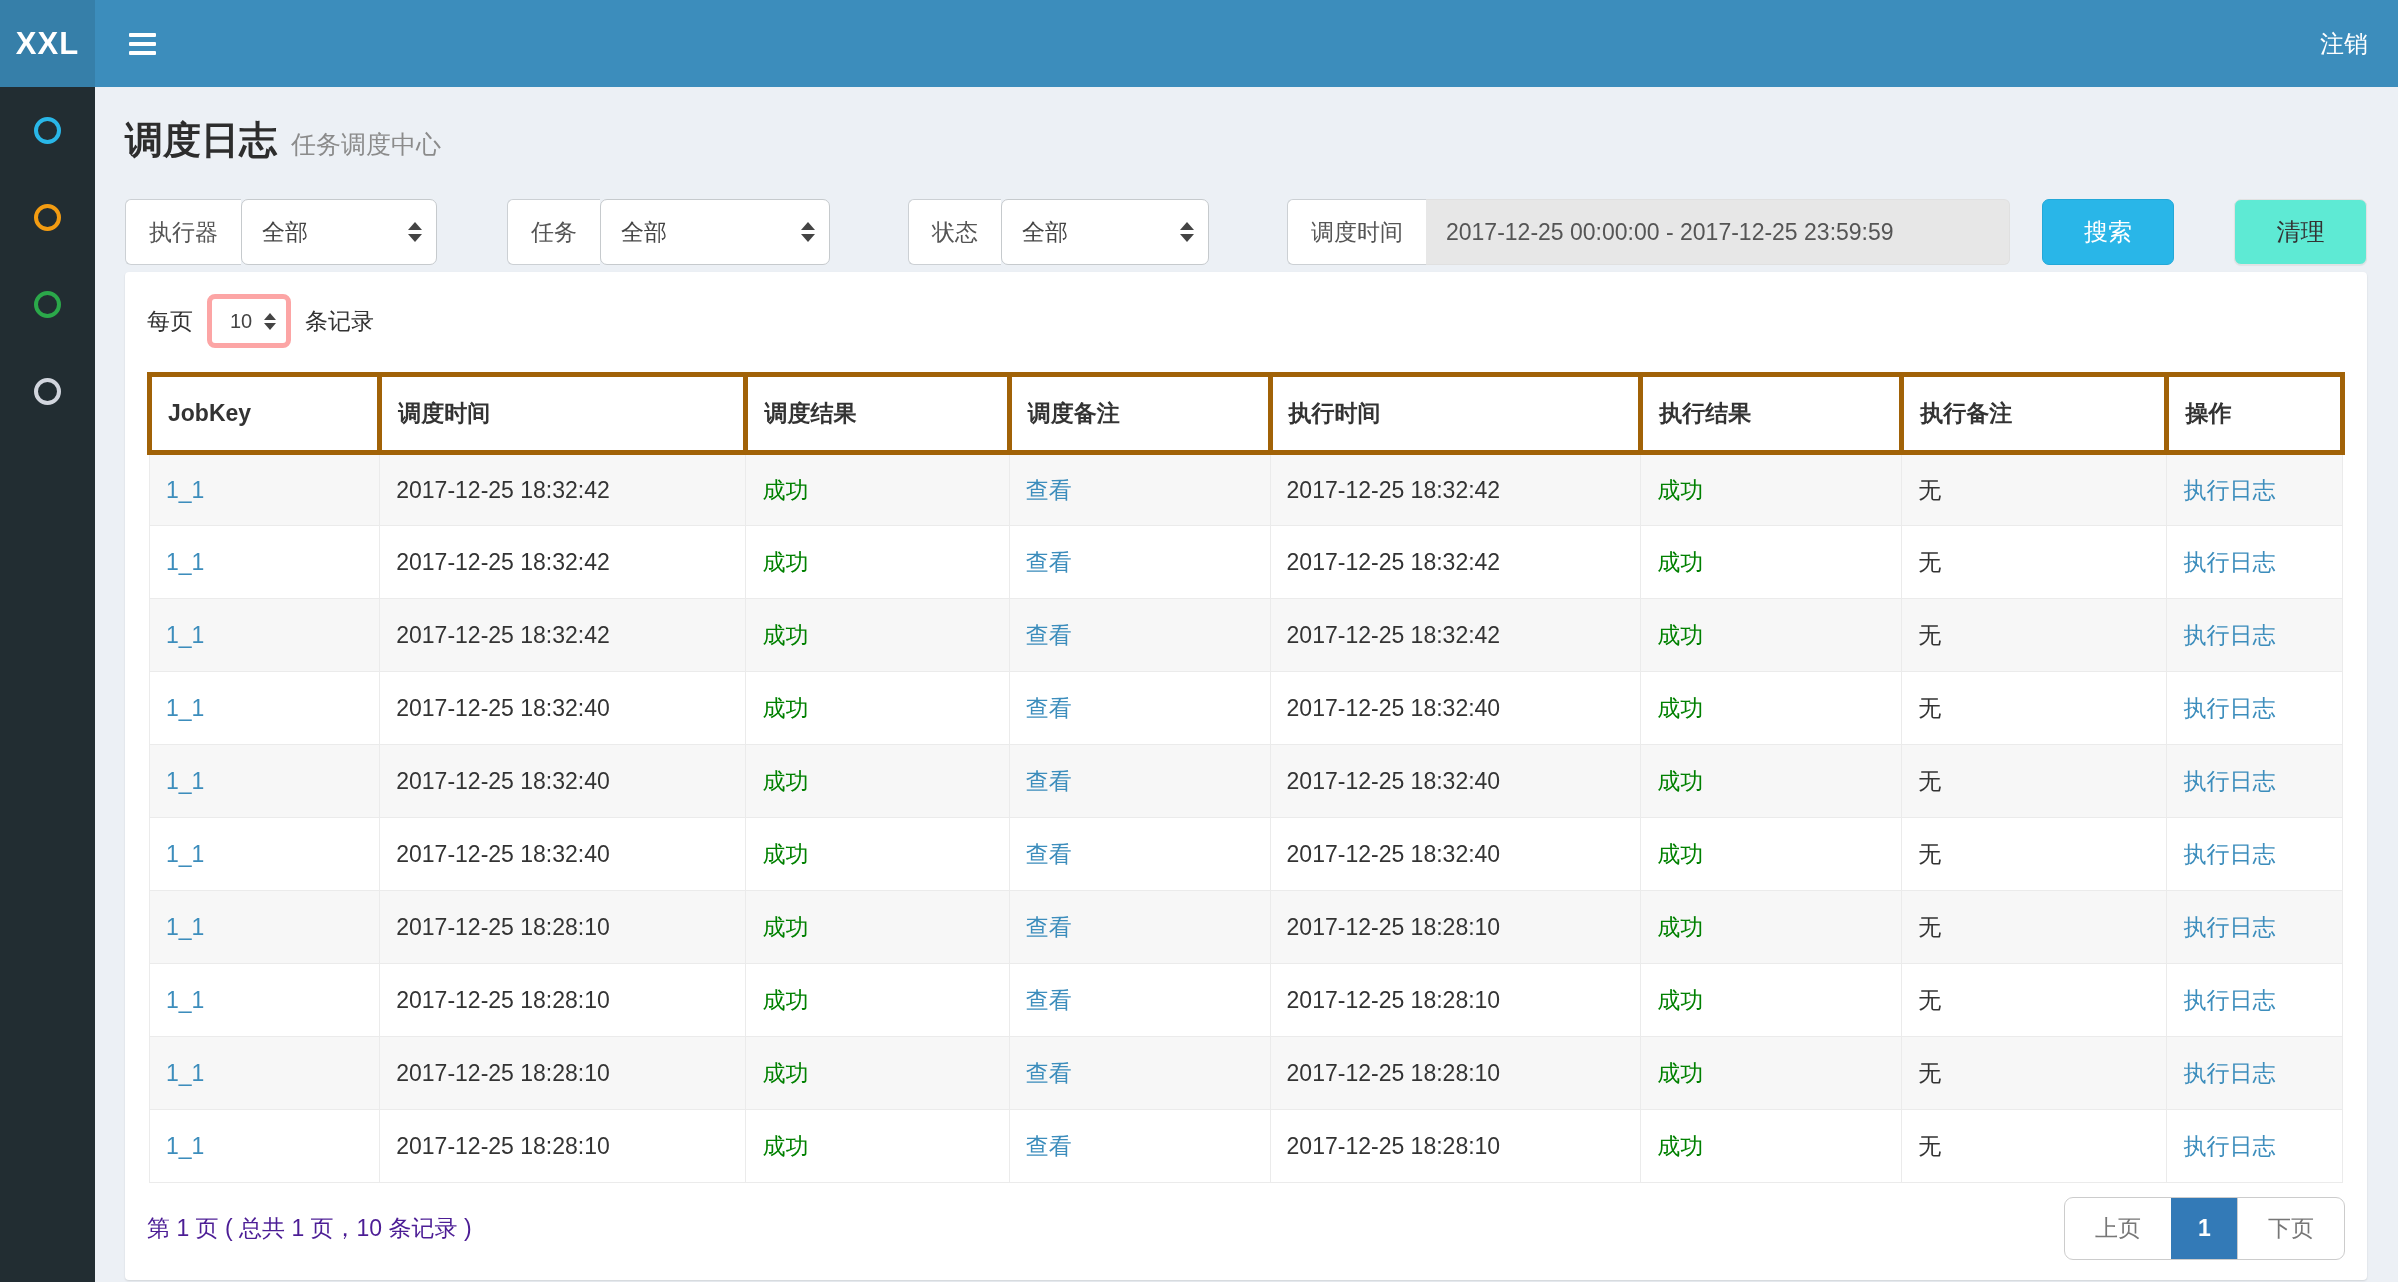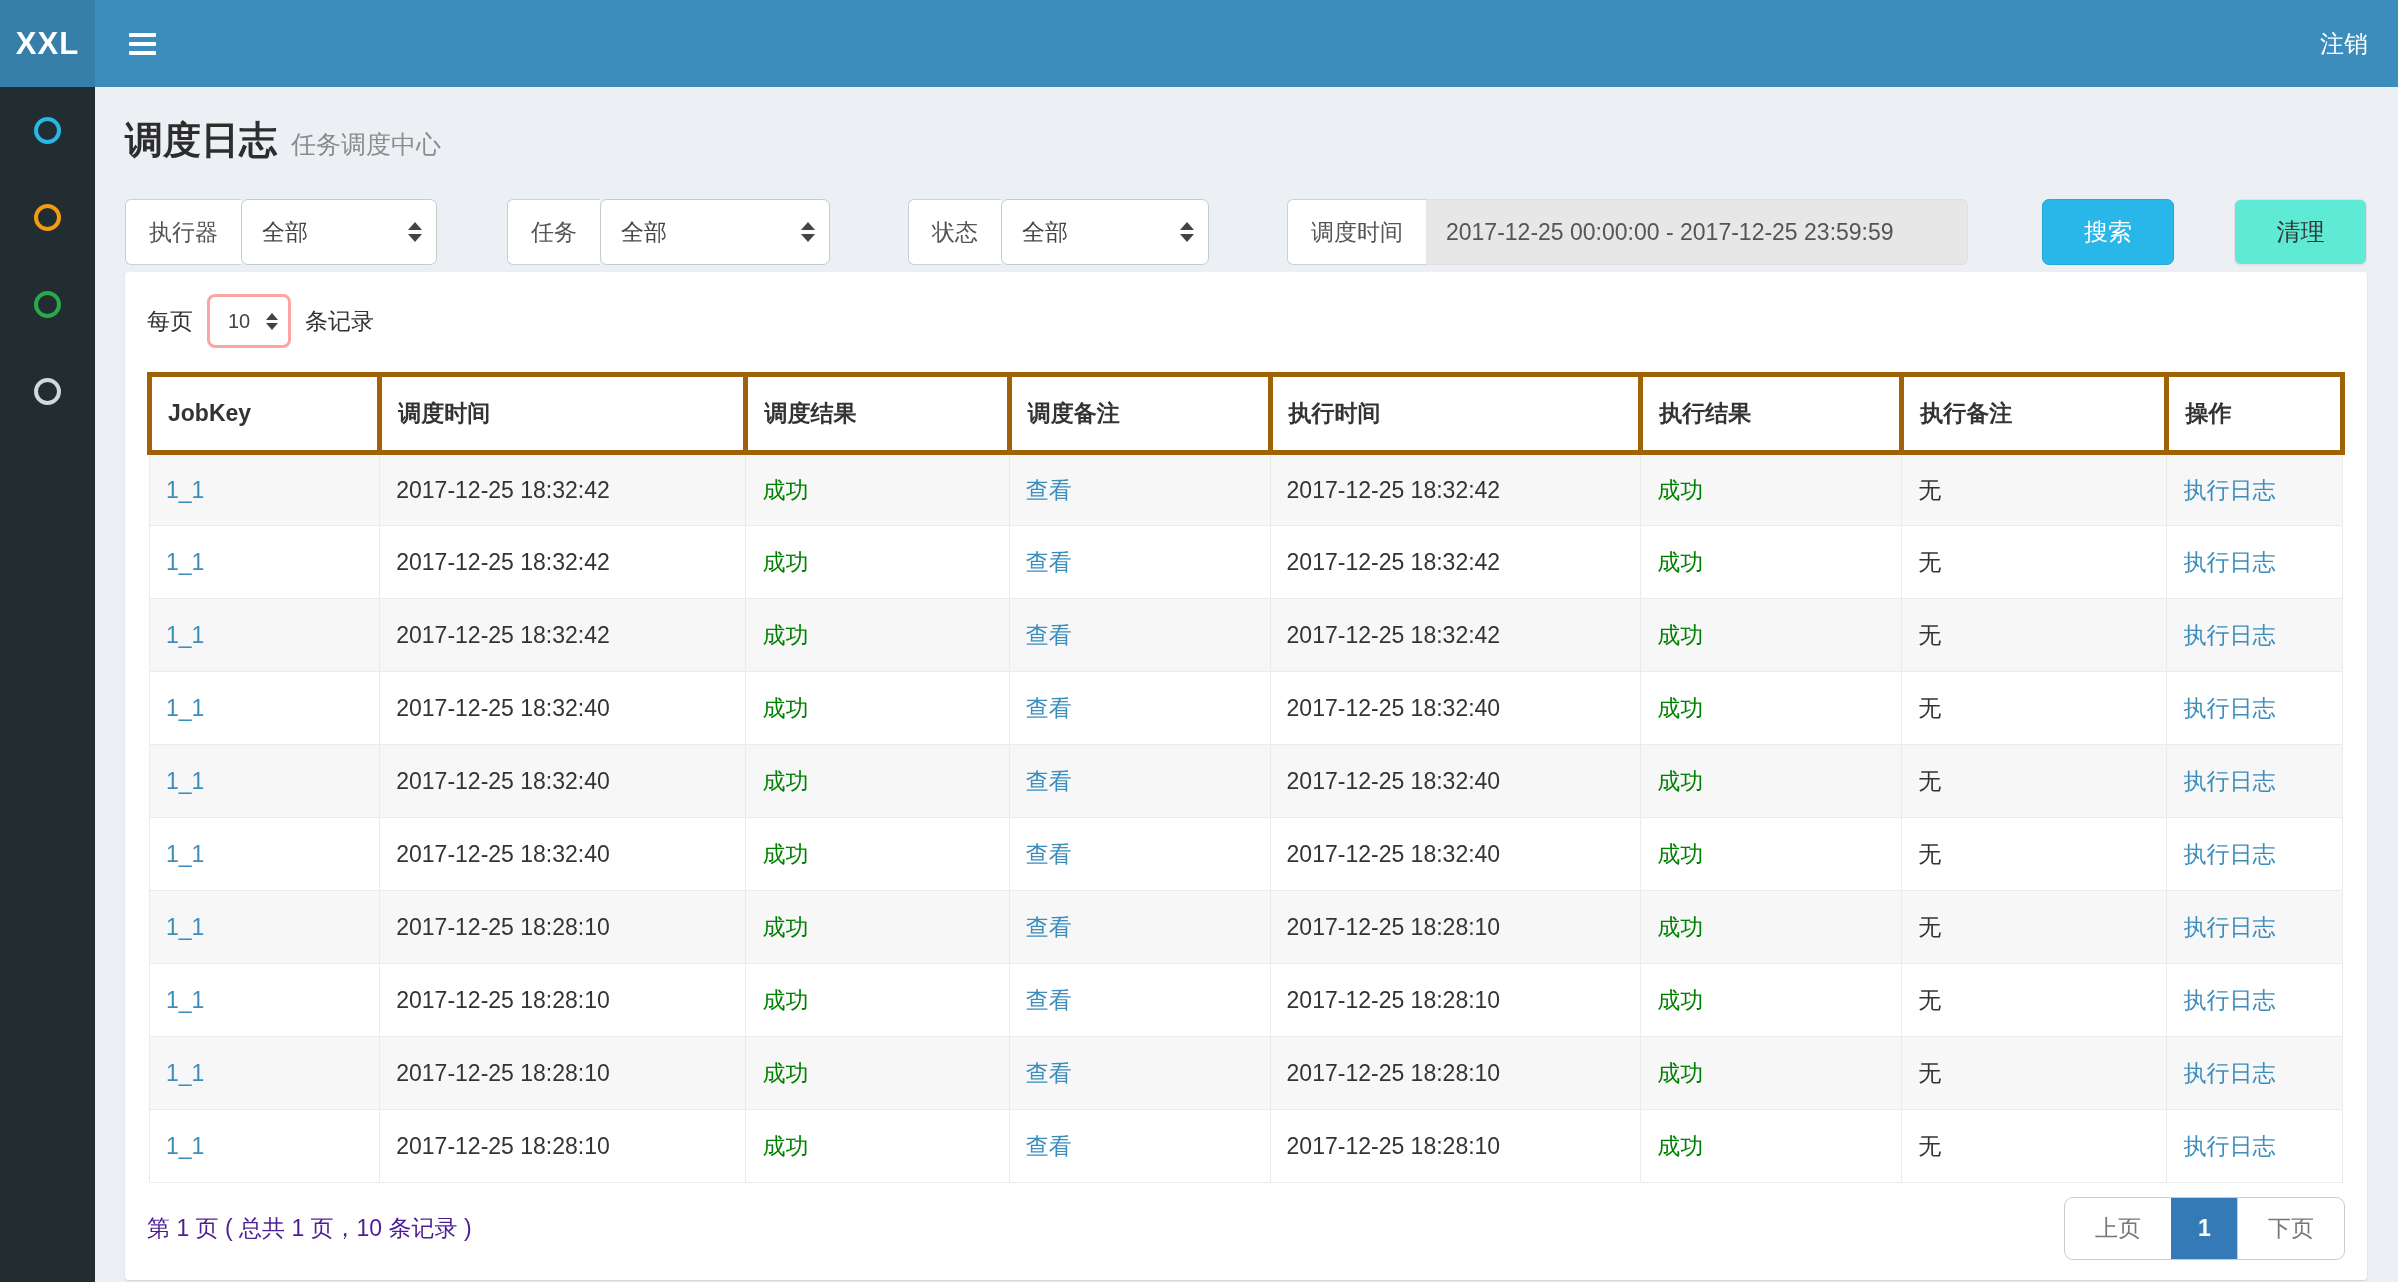--- a/index.html
+++ b/index.html
@@ -48,36 +48,36 @@
   .caret .up { width:0; height:0; border-left:7px solid transparent; border-right:7px solid transparent; border-bottom:8px solid #444; }
   .caret .down { width:0; height:0; border-left:7px solid transparent; border-right:7px solid transparent; border-top:8px solid #444; }
   .sel-executor { width:196px; }
   .sel-job { width:230px; }
   .sel-status { width:208px; }
   .g-job { margin-left:70px; }
   .g-status { margin-left:78px; }
   .g-time { margin-left:78px; }
   .time-addon { border-radius:6px 0 0 6px; }
   .time-input {
-    width:542px; background:#e7e7e7; border:1px solid #e0e0e0; border-left:0;
+    width:584px; background:#e7e7e7; border:1px solid #e0e0e0; border-left:0;
     border-radius:0 6px 6px 0; font-size:23px; color:#555; padding:0 20px;
     font-family:"Liberation Sans","DejaVu Sans",sans-serif; outline:none; cursor:pointer;
   }
   .btn { border-radius:7px; font-size:24px; cursor:pointer; display:flex; align-items:center; justify-content:center; }
   .btn-search { margin-left:auto; width:132px; background:#29b6e8; border:1px solid #23a8d8; color:#fff; }
   .btn-clear { margin-left:60px; width:133px; background:#5eead4; border:1px solid #e2e2e2; color:#333; box-shadow:0 1px 1px rgba(0,0,0,.06); }
 
   
   .box {
     margin-top:7px; background:#fff; border-radius:4px;
     box-shadow:0 1px 2px rgba(0,0,0,.12); padding:20px 22px; height:1008px; overflow:hidden;
   }
   .page-size-row { display:flex; align-items:center; font-size:23px; color:#333; padding-top:2px; }
   .mini-select {
-    width:84px; height:54px; margin:0 14px; background:#fff; border:3px solid #fca5a5;
+    width:84px; height:54px; margin:0 14px; background:#fff; border:5px solid #fca5a5;
     border-radius:8px; display:flex; align-items:center; justify-content:space-between;
     padding:0 10px 0 18px; font-size:20px; color:#444; cursor:pointer;
   }
   .mini-select .caret { gap:3px; }
   .mini-select .up { border-left:6px solid transparent; border-right:6px solid transparent; border-bottom:7px solid #444; }
   .mini-select .down { border-left:6px solid transparent; border-right:6px solid transparent; border-top:7px solid #444; }
 
   
   table.log-table { width:100%; margin-top:24px; border-collapse:collapse; table-layout:fixed; }
   .log-table th {

